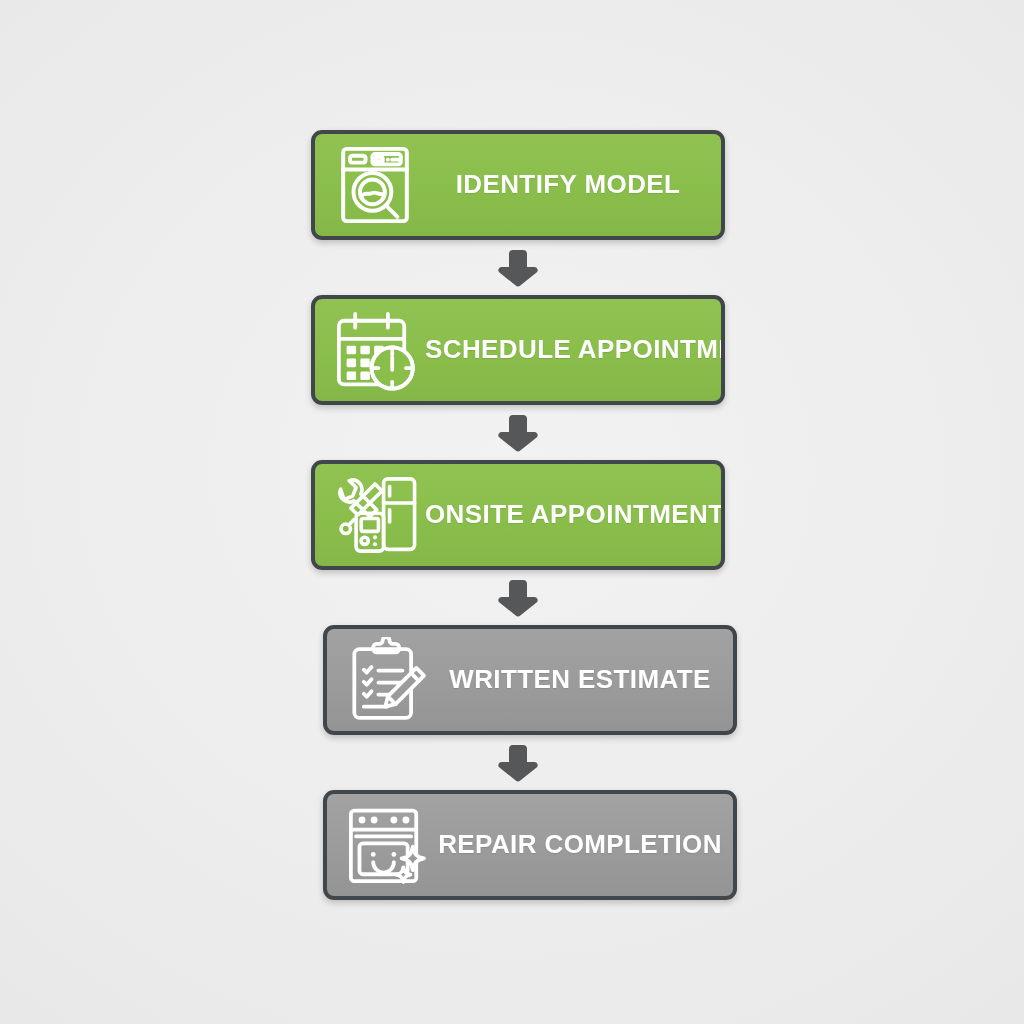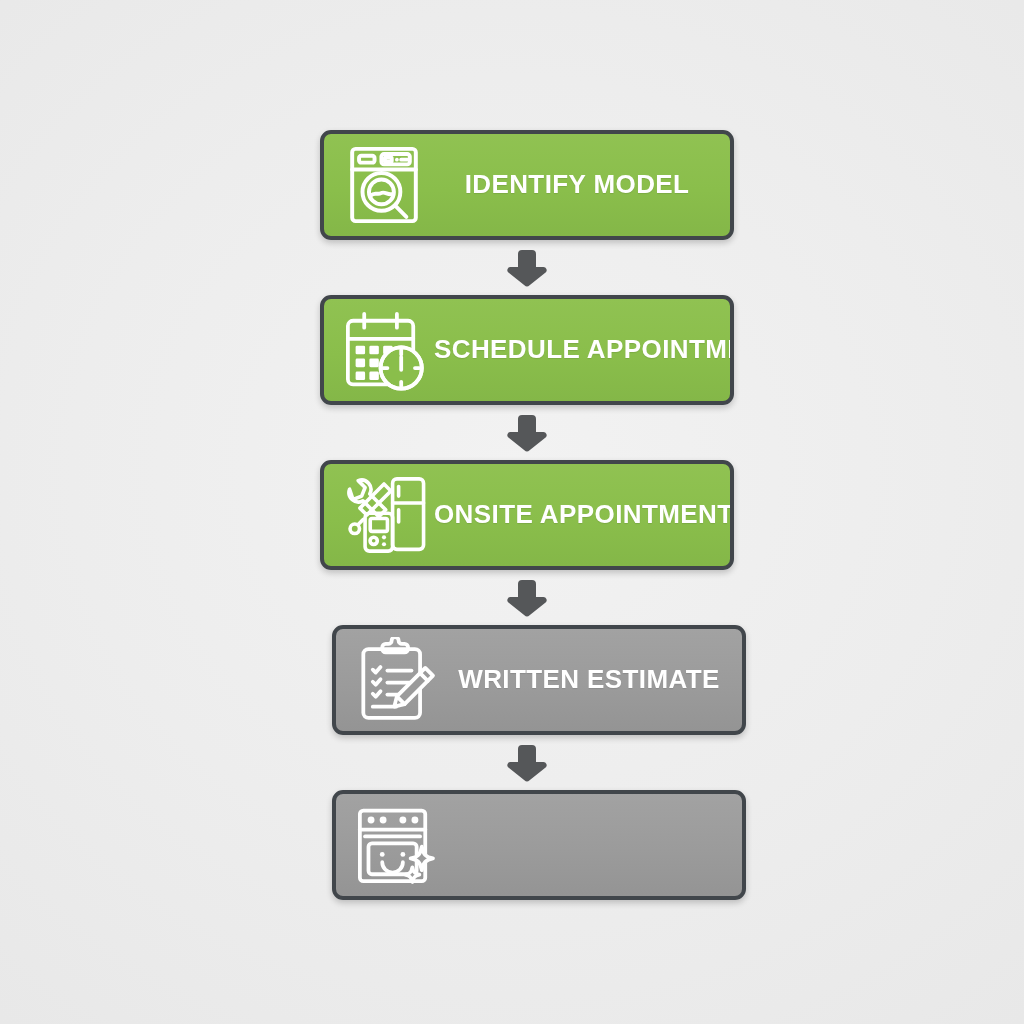--- a/index.html
+++ b/index.html
@@ -16,21 +16,21 @@
   
   #canvas {
     position: relative;
     width: 1024px;
     height: 1024px;
     background:
       radial-gradient(ellipse 78% 70% at 50% 46%, #f2f2f2 0%, #ededed 55%, #e8e8e8 100%);
   }
   #flow {
     position: absolute;
-    left: 320px;
+    left: 311px;
     top: 130px;
     width: 414px;
     display: flex;
     flex-direction: column;
     align-items: center;
   }
   .step-box {
     position: relative;
     box-sizing: border-box;
     width: 414px;
@@ -233,16 +233,17 @@
           <circle cx="34" cy="61" r="2.8" fill="#ffffff" stroke="none"></circle>
           <circle cx="58" cy="61" r="2.8" fill="#ffffff" stroke="none"></circle>
           <path d="M34 70 a12 12 0 0 0 24 0"></path>
 
           <path d="M80 52 c1.6 9 4.6 12 13 13.6 c-8.4 1.6 -11.4 4.6 -13 13.6
                    c-1.6 -9 -4.6 -12 -13 -13.6 c8.4 -1.6 11.4 -4.6 13 -13.6 z" fill="#9B9B9B"></path>
           <path d="M69 76 c1 5.6 2.9 7.5 8.2 8.5 c-5.3 1 -7.2 2.9 -8.2 8.5
                    c-1 -5.6 -2.9 -7.5 -8.2 -8.5 c5.3 -1 7.2 -2.9 8.2 -8.5 z" fill="#9B9B9B"></path>
         </svg>
       </div>
+      <div class="step-label">REPAIR COMPLETION</div>
     </div>
 
   </div>
 </div>
 
 </body></html>

